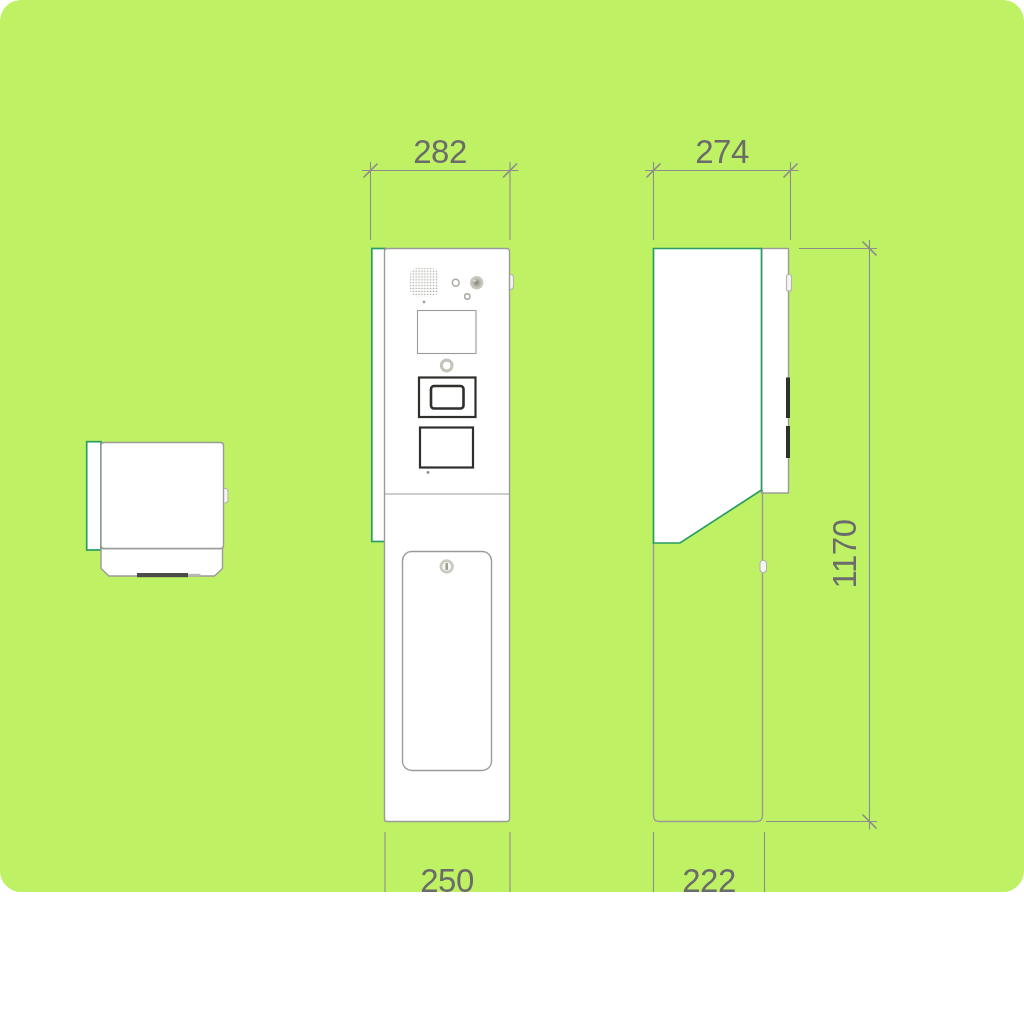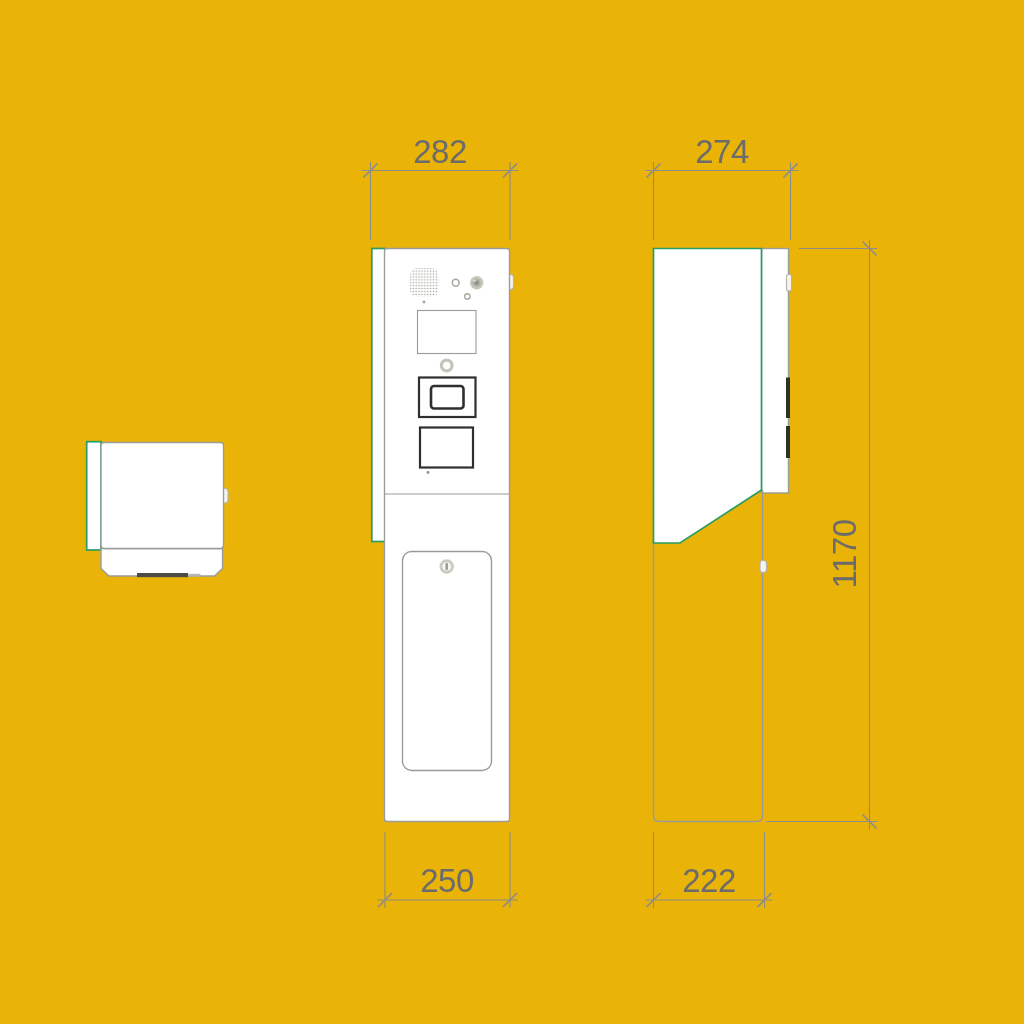--- a/index.html
+++ b/index.html
@@ -1,17 +1,17 @@
 <!DOCTYPE html>
 <html style="--line: #9b9b98; --dim: #8d8d8a; --dimtext: #6b6b6b; --green: #2a9d63; --dark: #2f2f2c; --beige: #c8c7bc; --slot: #4b4b47;"><head>
 <meta charset="utf-8">
 <style>
   html,body{margin:0;padding:0;background:#ffffff;}
-  .page{position:relative;width:1024px;height:1024px;background:#eab308;overflow:hidden;
-        font-family:"Liberation Sans", sans-serif;}
+  .page{position:relative;width:1024px;height:892px;background:#bef264;overflow:hidden;
+        font-family:"Liberation Sans", sans-serif;border-radius:21px;}
   svg{display:block;}
   .outline{stroke:var(--line);stroke-width:1.4;fill:none;}
   .outline-filled{stroke:var(--line);stroke-width:1.4;fill:#ffffff;}
   .thin{stroke:var(--line);stroke-width:1.1;fill:none;}
   .green-filled{stroke:var(--green);stroke-width:1.7;fill:#ffffff;}
   .dim-line{stroke:var(--dim);stroke-width:1.1;fill:none;}
   .tick{stroke:var(--dim);stroke-width:1.7;fill:none;}
   .dim-text{fill:var(--dimtext);font-family:"Liberation Sans", sans-serif;font-size:33px;
             letter-spacing:-0.5px;text-anchor:middle;}
   .dark-rect{stroke:var(--dark);fill:none;}

